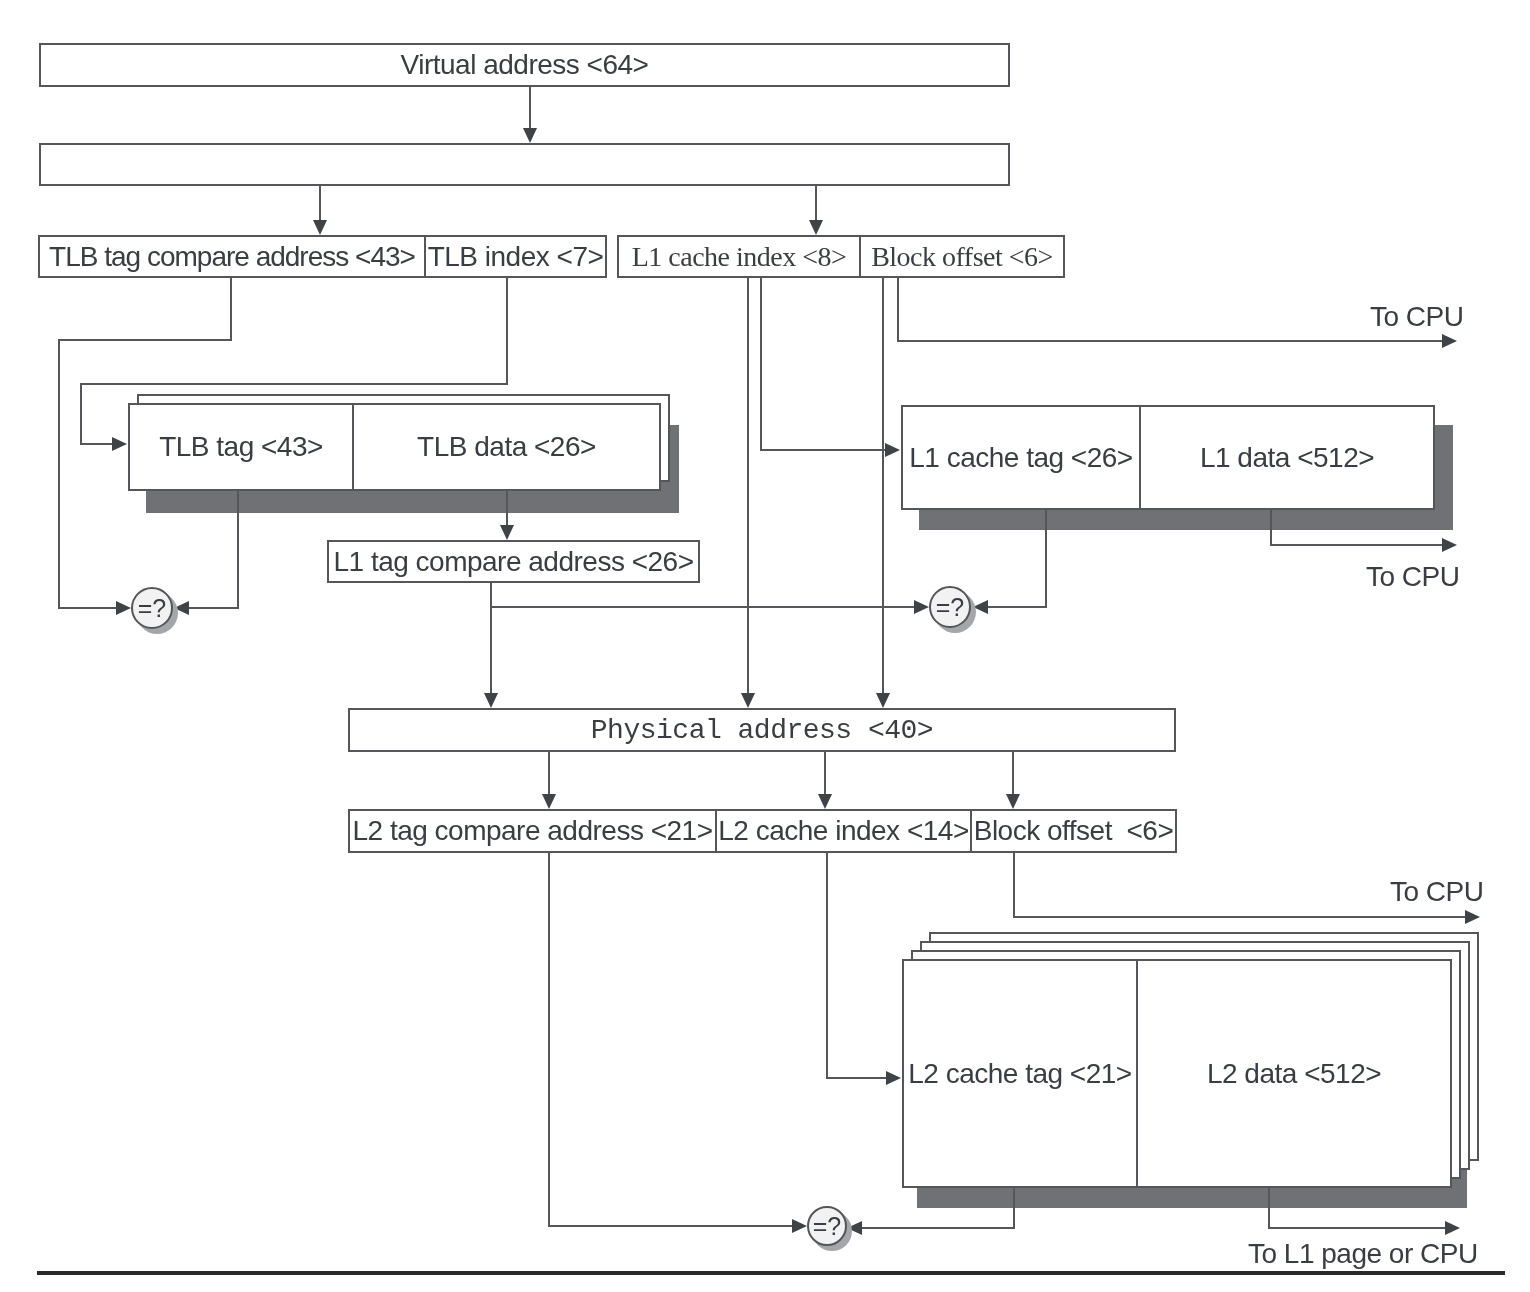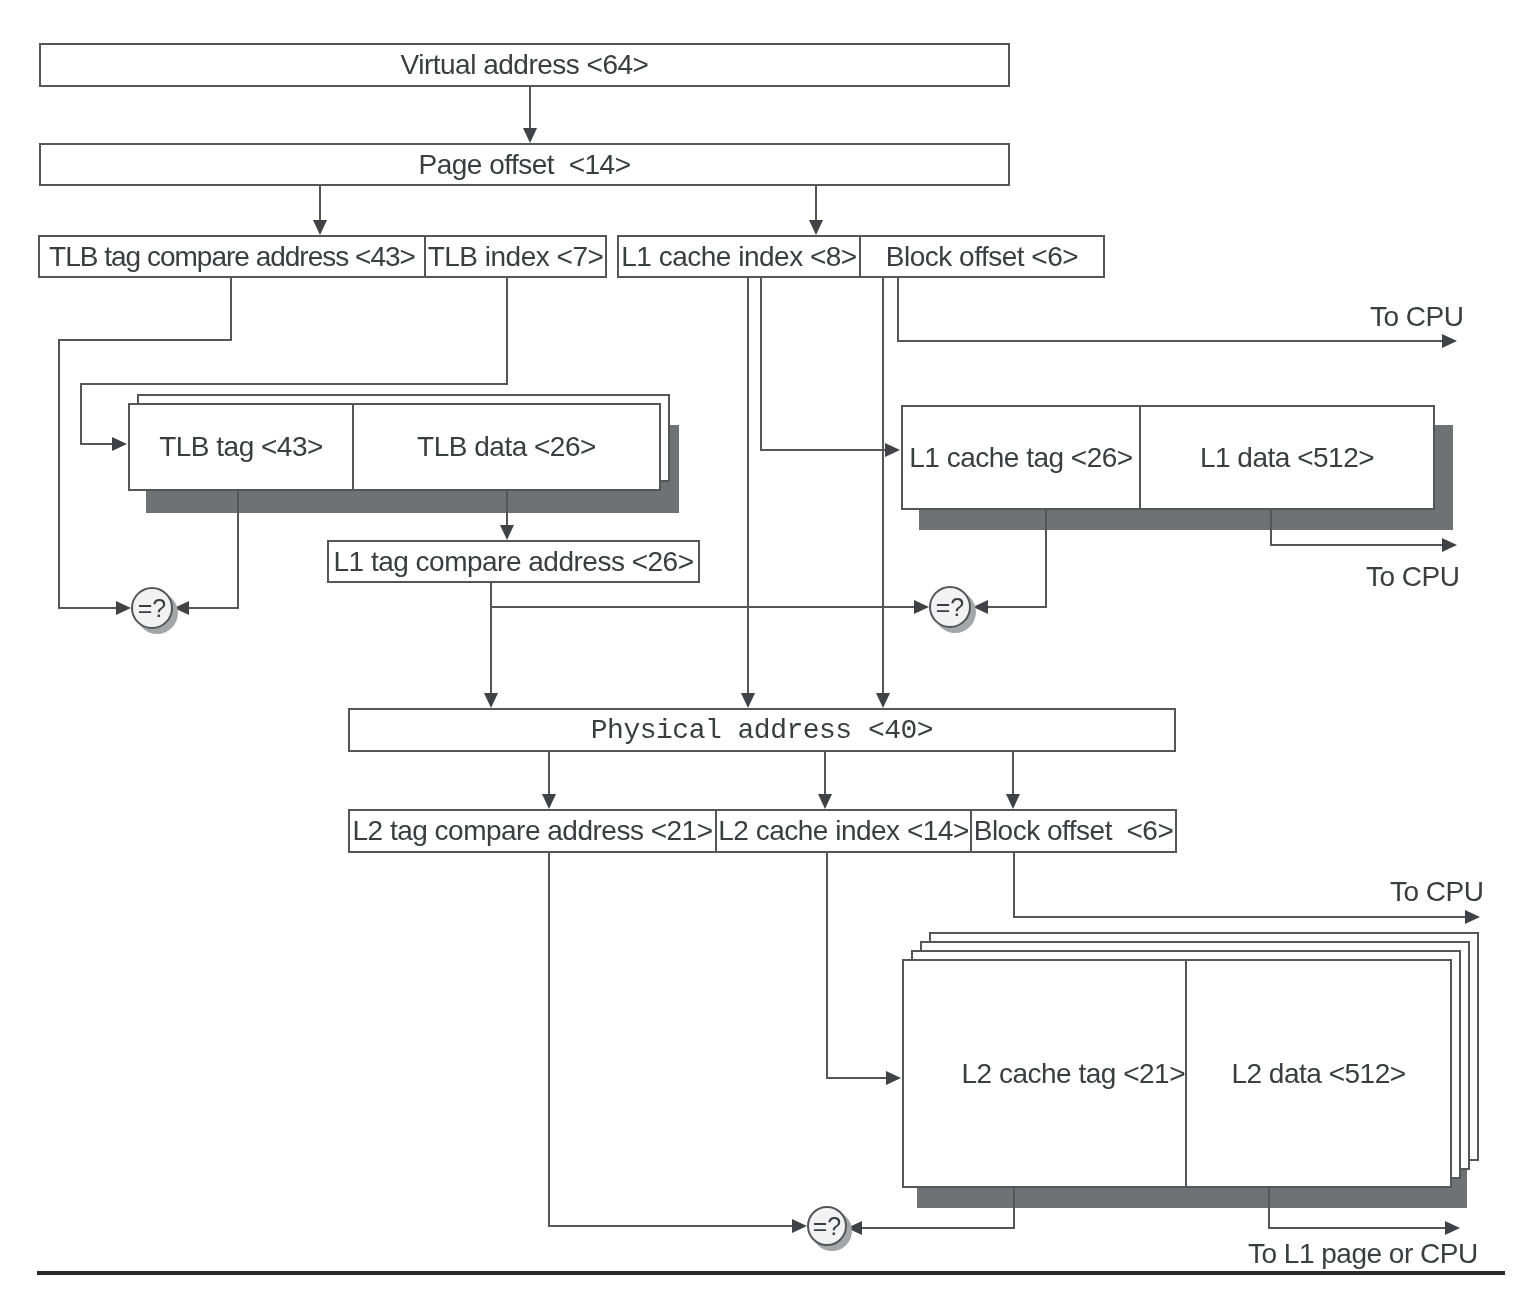--- a/index.html
+++ b/index.html
@@ -34,38 +34,35 @@
   <div class="box" style="left:39px;top:43px;width:971px;height:44px;">
     <div class="cells">
         <div class="cell" style="flex:1;">
       <span class="lbl">Virtual address &lt;64&gt;</span>
     </div>
       </div>
   </div>
 
   <div class="box" style="left:39px;top:143px;width:971px;height:43px;">
     <div class="cells">
-      <div class="cell" style="flex:1;">
-        <span class="lbl">Page offset  &lt;14&gt;</span>
-      </div>
     </div>
   </div>
 
   <div class="box" style="left:38px;top:235px;width:569px;height:43px;align-items:flex-end;">
     <div class="cells">
       <div class="cell" style="width:384px;">
         <span class="lbl" style="letter-spacing:-1px;">TLB tag compare address &lt;43&gt;</span>
       </div>
       <div class="cell" style="flex:1;">
         <span class="lbl">TLB index &lt;7&gt;</span>
       </div>
     </div>
   </div>
 
-  <div class="box" style="left:617px;top:235px;width:488px;height:43px;">
+  <div class="box" style="left:617px;top:235px;width:448px;height:43px;font-family:Liberation Serif, serif;">
     <div class="cells">
       <div class="cell" style="width:240px;">
         <span class="lbl">L1 cache index &lt;8&gt;</span>
       </div>
       <div class="cell" style="flex:1;">
         <span class="lbl">Block offset &lt;6&gt;</span>
       </div>
     </div>
   </div>
 
@@ -128,21 +125,21 @@
     </div>
   </div>
 
   <div class="grp" style="left:902px;top:959px;width:550px;height:229px;">
     <div class="shadow" style="left:15px;top:20px;width:550px;height:229px;"></div>
     <div class="gcopy" style="left:27px;top:-27px;width:550px;height:229px;"></div>
     <div class="gcopy" style="left:18px;top:-18px;width:550px;height:229px;"></div>
     <div class="gcopy" style="left:9px;top:-9px;width:550px;height:229px;"></div>
     <div class="box" style="left:0;top:0;width:550px;height:229px;">
       <div class="cells">
-        <div class="cell" style="width:281px;justify-content:flex-end;">
+        <div class="cell" style="width:232px;">
           <span class="lbl">L2 cache tag &lt;21&gt;</span>
         </div>
         <div class="cell" style="flex:1;">
           <span class="lbl">L2 data &lt;512&gt;</span>
         </div>
       </div>
     </div>
   </div>
 
   <div class="vl" style="left:529px;top:87px;height:43px;"></div>

